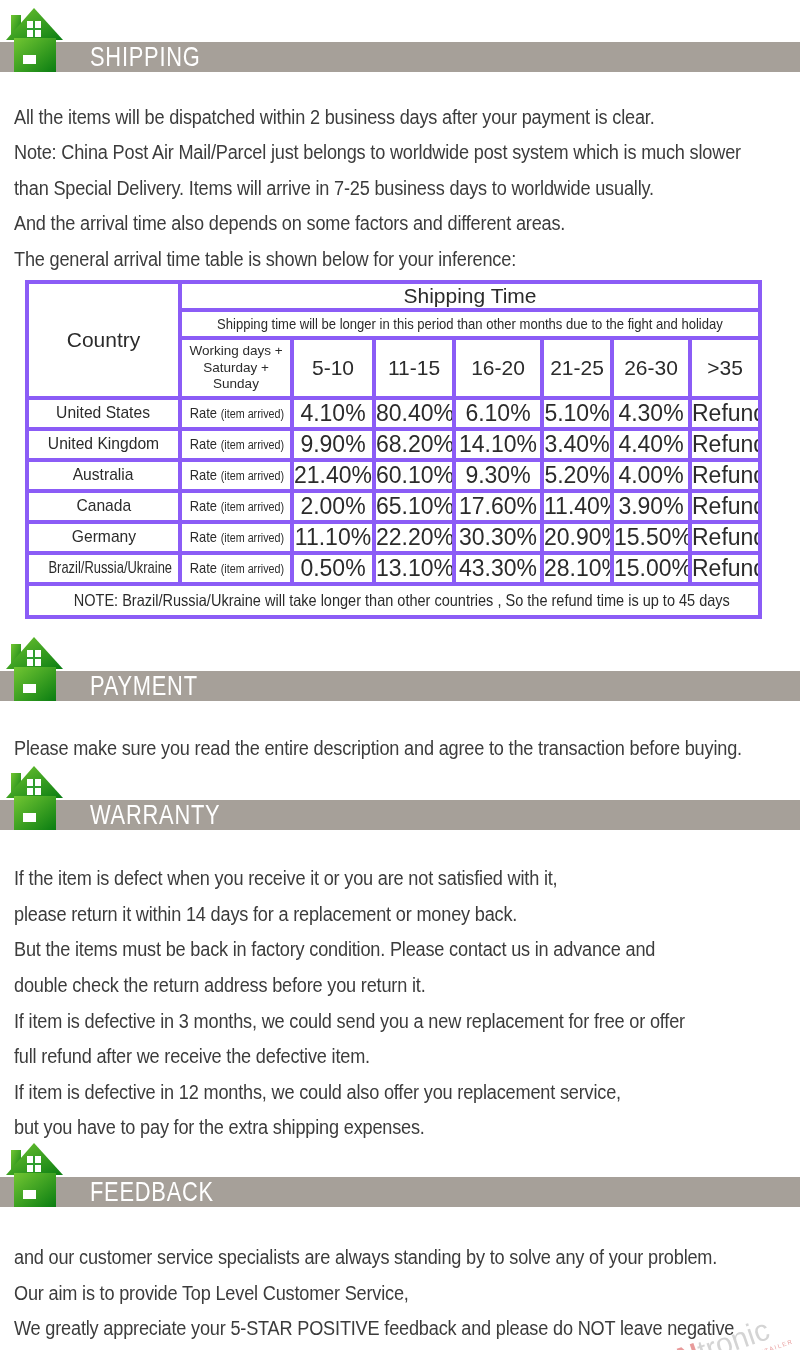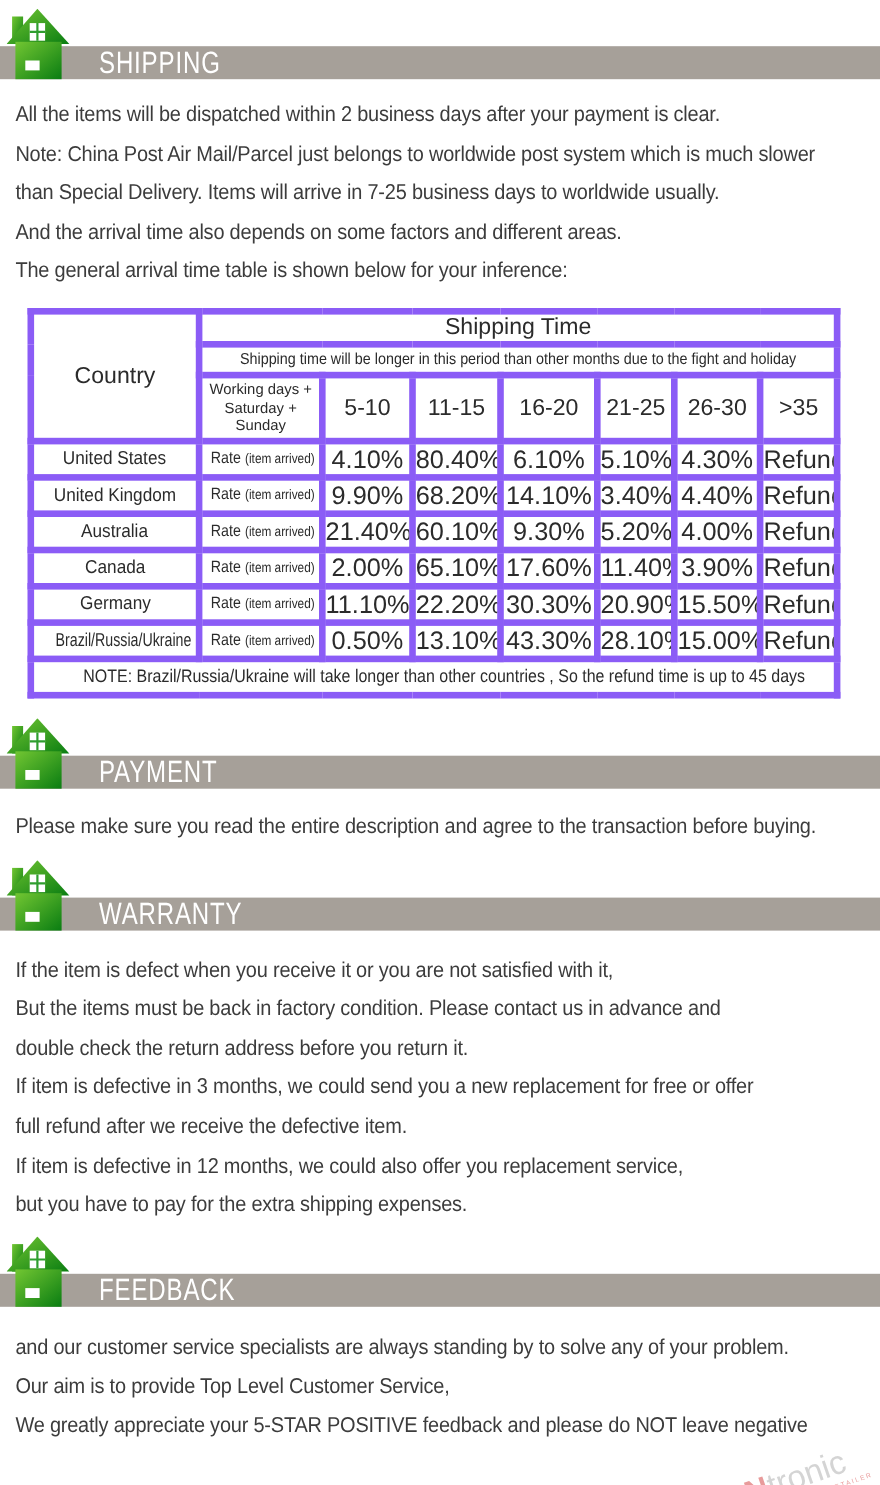--- a/index.html
+++ b/index.html
@@ -14,32 +14,32 @@
     position:absolute; left:0; right:0; top:36px; height:30px;
     background:#a6a099; display:flex; align-items:center; padding-left:90px;
   }
   .banner .title {
     color:#ffffff; font-size:28px; letter-spacing:1px; white-space:nowrap;
     display:inline-block; transform:scaleX(0.78); transform-origin:0 50%;
   }
   .house { position:absolute; left:6px; top:2px; z-index:2; }
   
   .para { padding-left:14px; }
-  .para p { height:35.6px; display:flex; align-items:flex-start; }
+  .para p { height:35.6px; display:flex; align-items:flex-end; }
   .cond {
     display:inline-block; white-space:nowrap; font-size:19.5px; letter-spacing:-0.2px;
     transform:scaleX(0.93); transform-origin:0 50%;
   }
   
   table.ship {
     border-collapse:collapse; margin:9px 0 0 25px; table-layout:fixed;
     width:733px; color:#2b2b2b;
   }
   table.ship td, table.ship th {
-    border:6px solid #8b5cf6; text-align:center; vertical-align:middle;
+    border:4px solid #8b5cf6; text-align:center; vertical-align:middle;
     font-weight:normal; overflow:hidden;
   }
   table.ship { border:2px solid #1a1a1a; }
   .c-country{width:153px}.c-rate{width:112px}.c1{width:82px}.c2{width:80px}.c3{width:88px}.c4{width:70px}.c5{width:78px}.c6{width:70px}
   .h-main { height:28px; font-size:21px; }
   .h-sub  { height:28px; }
   .h-sub .subt { display:inline-block; white-space:nowrap; font-size:14.5px; transform:scaleX(0.9); }
   .h-per  { height:60px; font-size:21px; }
   .wdays  { font-size:13.5px; white-space:pre-line; line-height:1.25; }
   .country-cell { font-size:17px; }
@@ -256,20 +256,23 @@
   <div class="banner">
     <span class="title">WARRANTY</span>
   </div>
 </div>
 
 <div class="para" style="margin-top:17px;">
   <p>
       <span class="cond">If the item is defect when you receive it or you are not satisfied with it,</span>
     </p>
   <p>
+      <span class="cond">please return it within 14 days for a replacement or money back.</span>
+    </p>
+  <p>
       <span class="cond">But the items must be back in factory condition. Please contact us in advance and</span>
     </p>
   <p>
       <span class="cond">double check the return address before you return it.</span>
     </p>
   <p>
       <span class="cond">If item is defective in 3 months, we could send you a new replacement for free or offer</span>
     </p>
   <p>
       <span class="cond">full refund after we receive the defective item.</span>

